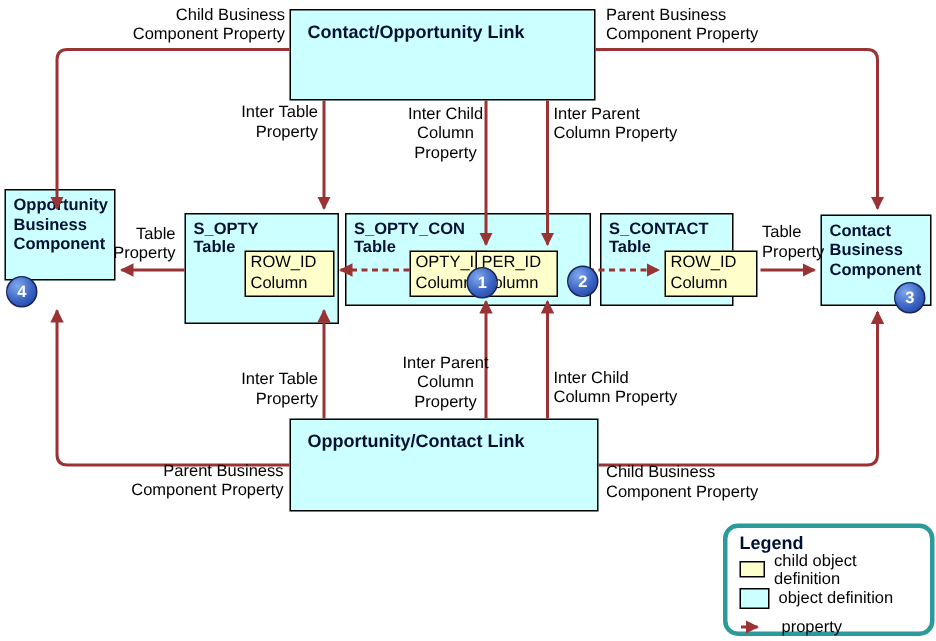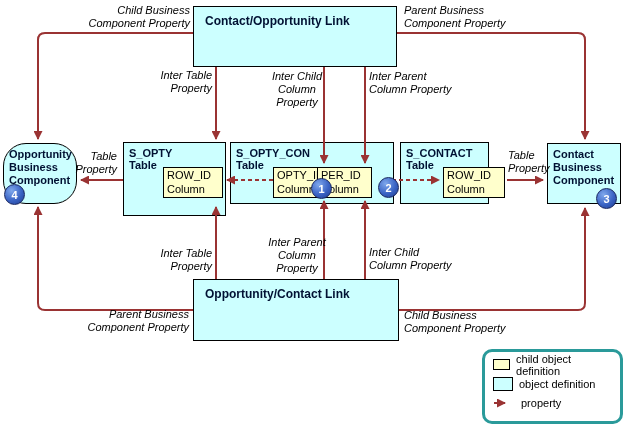--- a/index.html
+++ b/index.html
@@ -18,21 +18,20 @@
   .linkbox .title { font-size:12px; line-height:14px; padding:7px 11px; }
   .tablebox .title { line-height:12px; }
   .col {
     position:absolute; background:#ffffcc; border:1px solid #000000;
     font-size:11px; line-height:14px; padding:0 3px; white-space:pre-line;
     color:#000;
   }
   .lbl {
     position:absolute; font-size:11px; line-height:13px; white-space:pre-line;
     color:#000;
-    font-style:italic;
   }
   .lbl.r { text-align:right; }
   .lbl.c { text-align:center; }
   .badge {
     position:absolute; width:21px; height:21px; border-radius:50%;
     background: radial-gradient(circle at 35% 30%, #7fa8ec 0%, #3a63c4 55%, #1f3d8f 100%);
     border:1px solid #16245e; color:#ffffff; font-weight:bold; font-size:11px;
     display:flex; align-items:center; justify-content:center;
   }
   #arrow-layer { position:absolute; left:0; top:0; pointer-events:none; }
@@ -52,21 +51,21 @@
 <div id="canvas">
 
   <div class="box linkbox" style="left:193px; top:279px; width:206px; height:62px;">
     <div class="title">Opportunity/Contact Link</div>
   </div>
 
   <div class="box linkbox" style="left:193px; top:6px; width:204px; height:61px;">
     <div class="title">Contact/Opportunity Link</div>
   </div>
 
-  <div class="box" style="left:3px; top:143px; width:74px; height:61px;border-radius:23px;">
+  <div class="box" style="left:3px; top:126px; width:74px; height:61px;">
     <div class="title">Opportunity
 Business
 Component</div>
   </div>
 
   <div class="box" style="left:547px; top:143px; width:74px; height:61px;">
     <div class="title">Contact
 Business
 Component</div>
   </div>
@@ -144,20 +143,21 @@
 Column
 Property</div>
   <div class="lbl" style="left:369px; top:246px; width:100px;">Inter Child
 Column Property</div>
   <div class="lbl r" style="left:49px; top:308px; width:140px;">Parent Business
 Component Property</div>
   <div class="lbl" style="left:404px; top:309px; width:150px;">Child Business
 Component Property</div>
 
   <div id="legend">
+    <div class="legend-title">Legend</div>
     <div class="legend-row">
       <div class="swatch-child"></div>
       <span>child object definition</span>
     </div>
     <div class="legend-row">
       <div class="swatch-object"></div>
       <span>object definition</span>
     </div>
     <div class="legend-row">
       <svg width="22" height="10">

